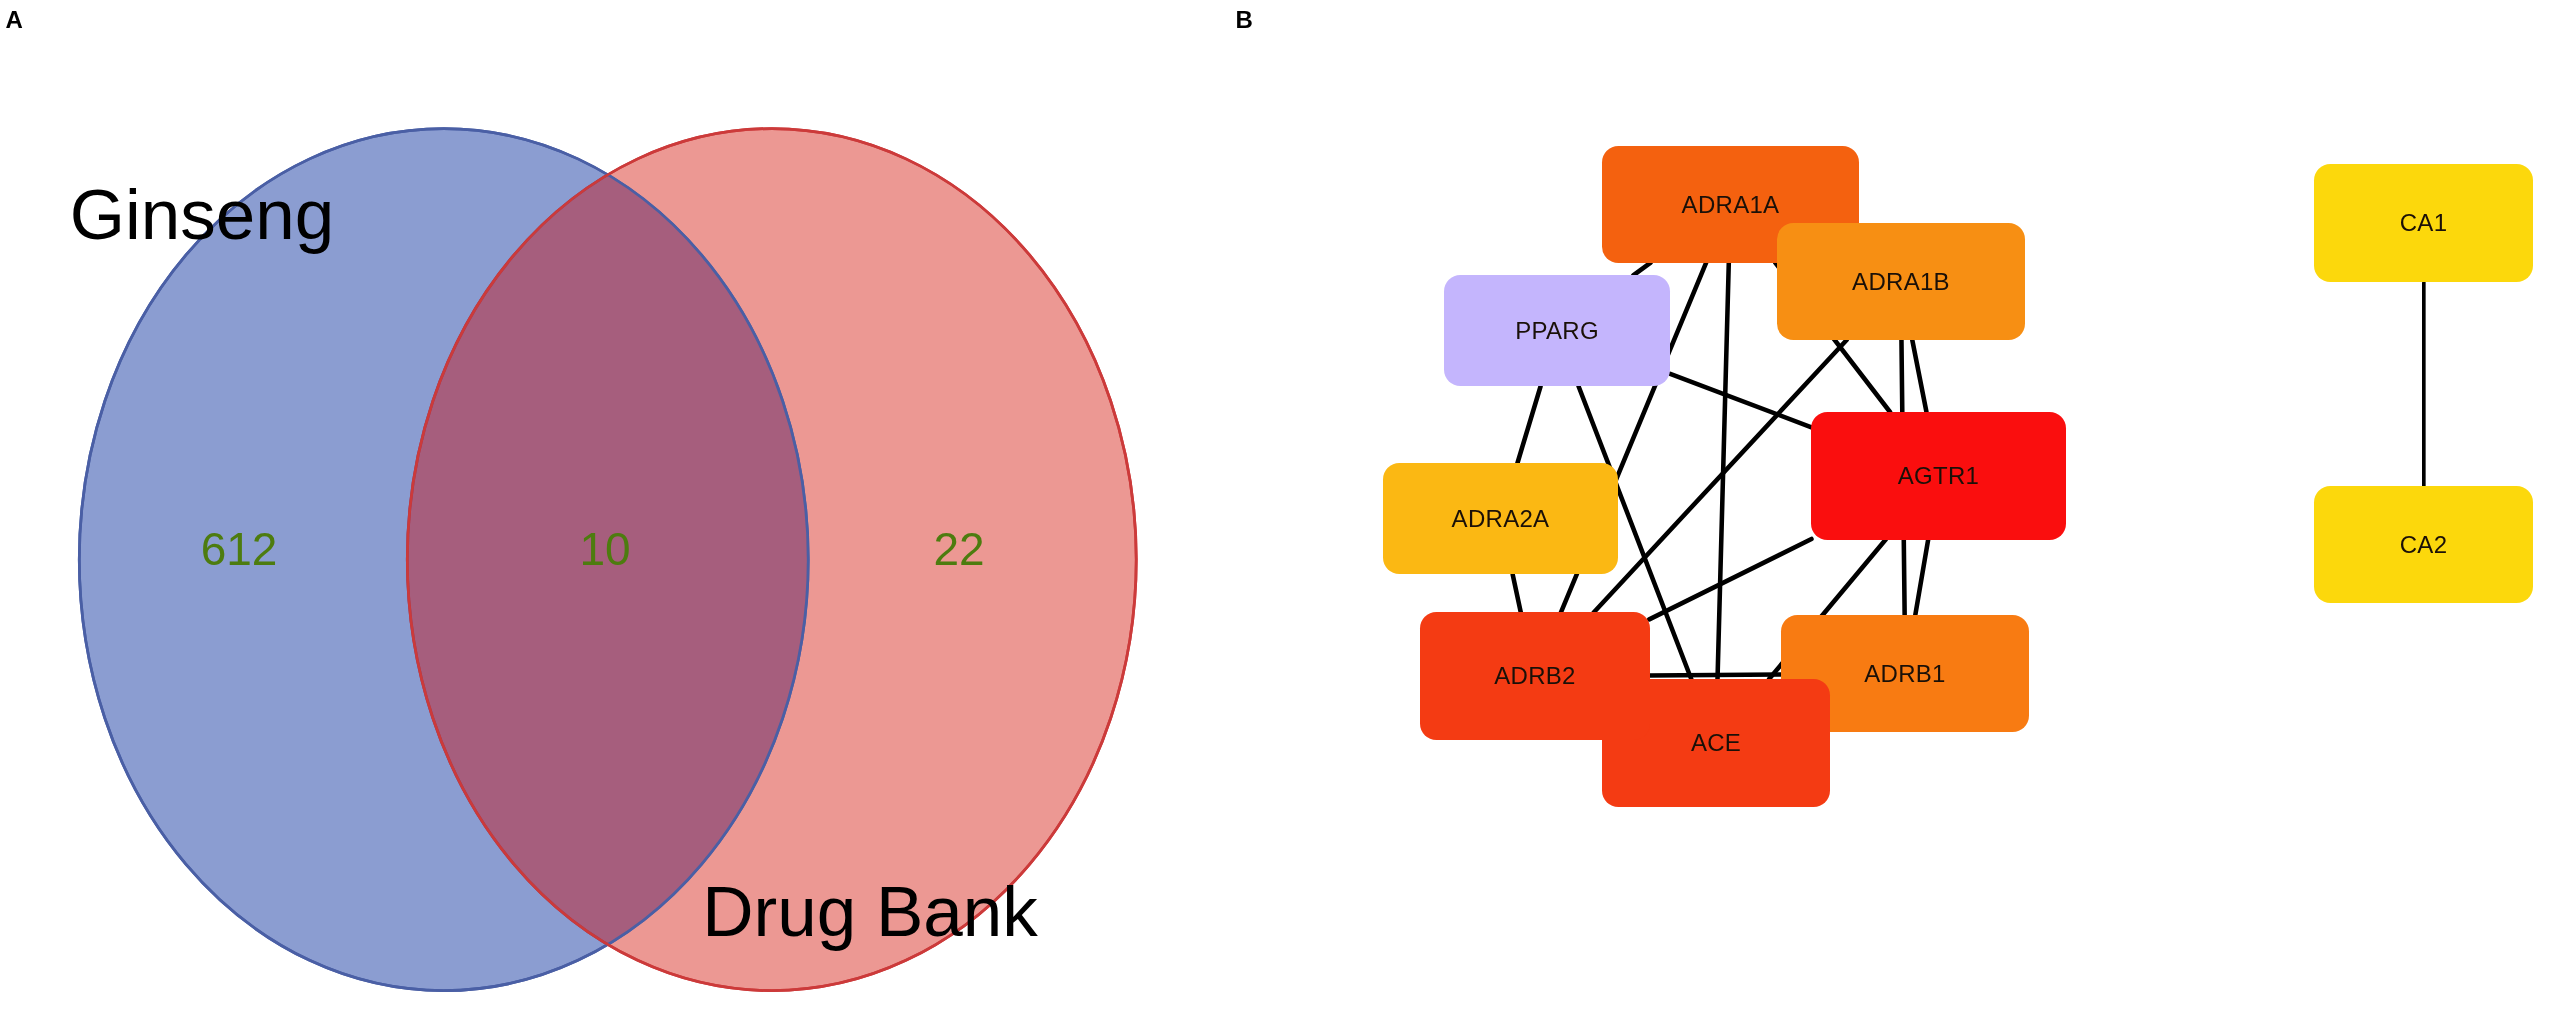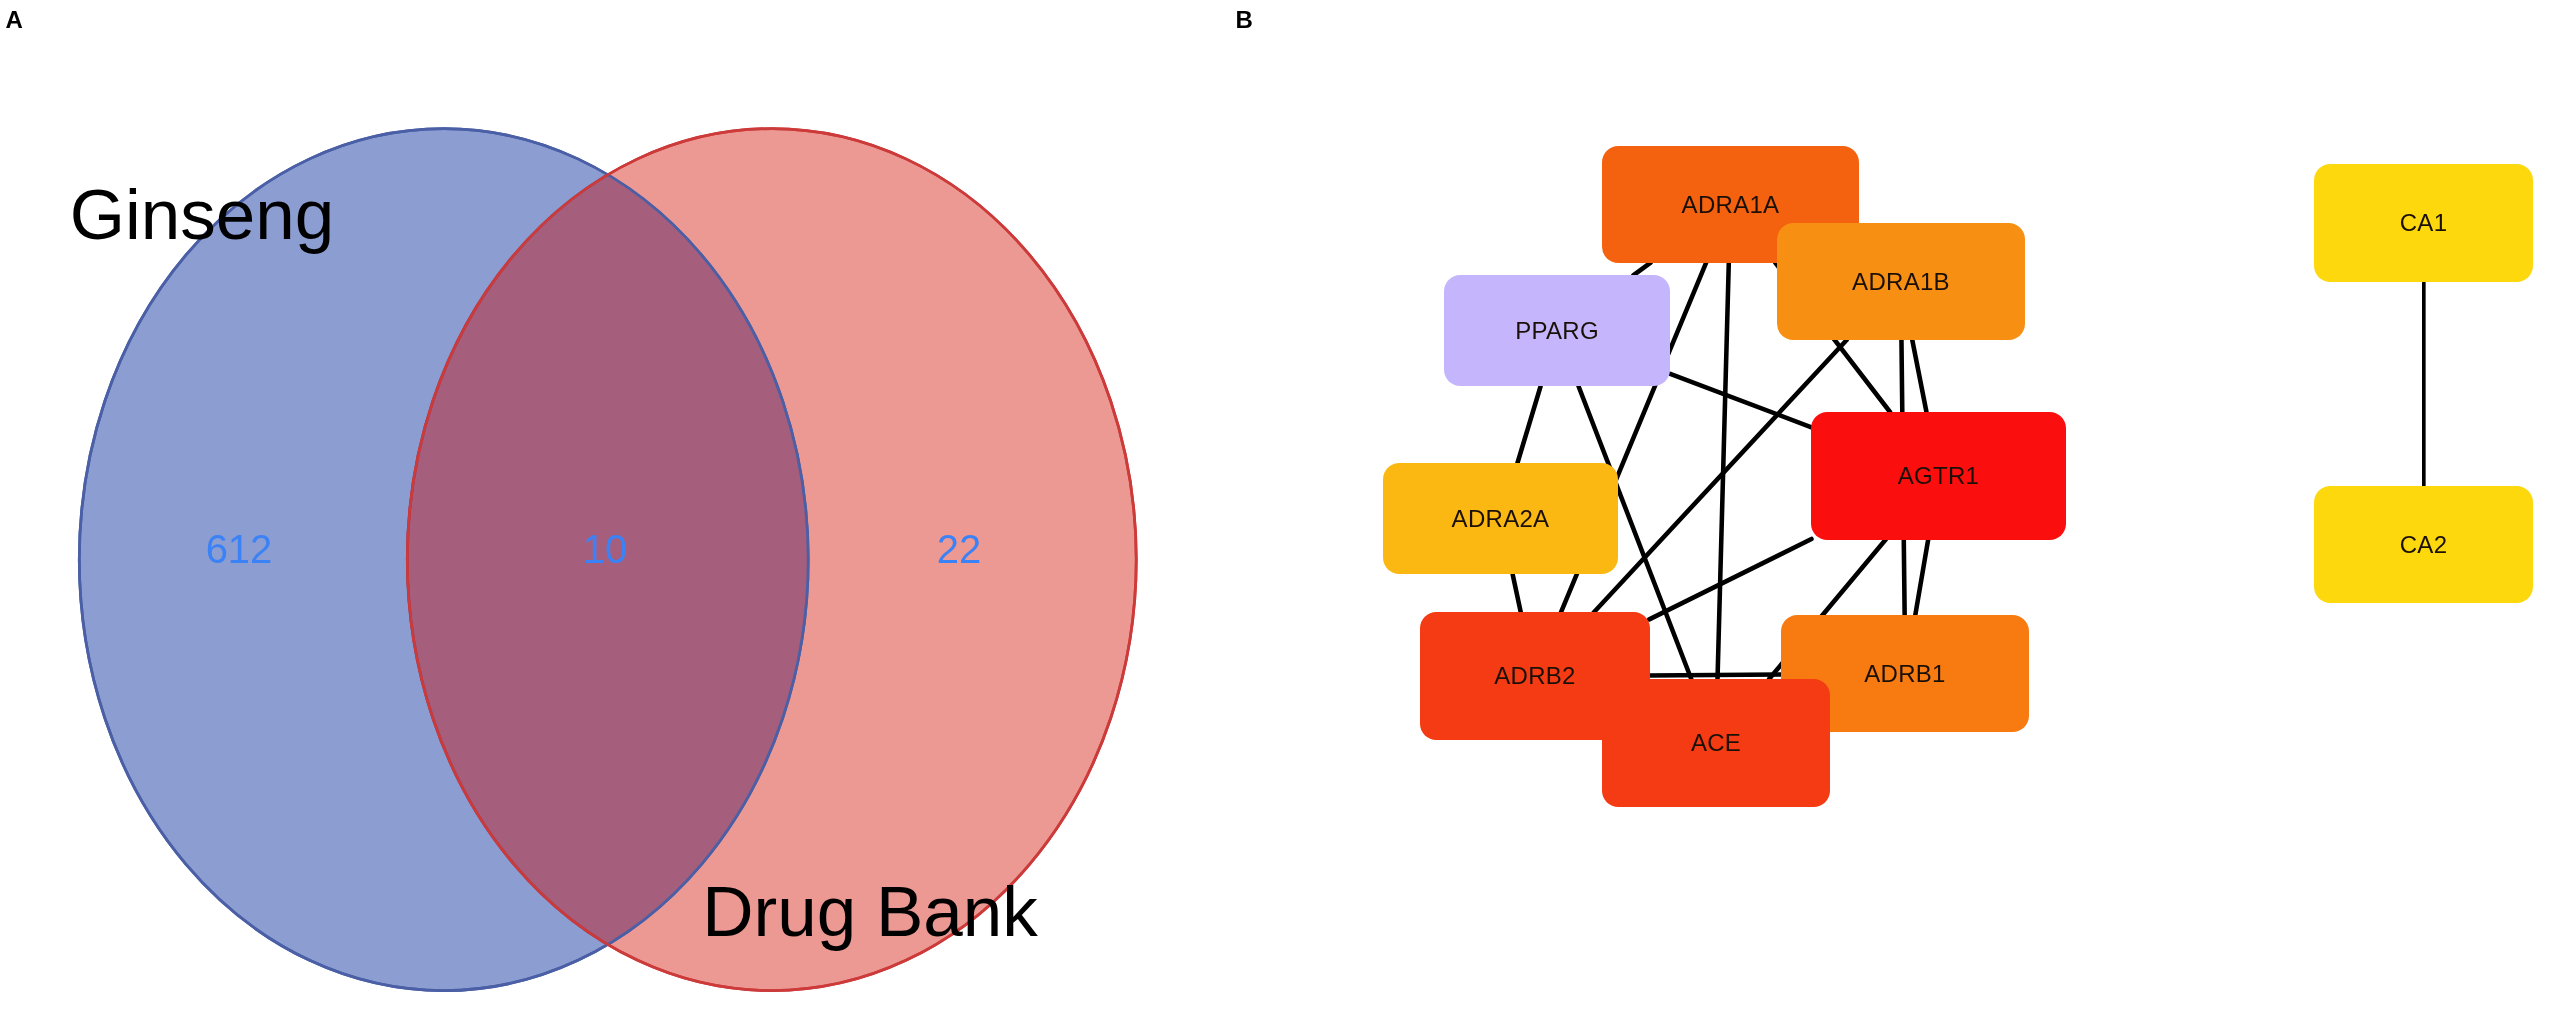--- a/index.html
+++ b/index.html
@@ -4,21 +4,21 @@
 <style>
   html,body{margin:0;padding:0;background:#ffffff;}
   body{width:2576px;height:1019px;position:relative;overflow:hidden;
        font-family:"Liberation Sans","DejaVu Sans",sans-serif;color:#000;}
   .panel-label{position:absolute;font-size:24px;font-weight:bold;letter-spacing:0.5px;}
   #panel-a-label{left:5.5px;top:5.5px;}
   #panel-b-label{left:1236px;top:5.5px;}
 
   #venn-wrap{position:absolute;left:0;top:0;width:1221px;height:1019px;}
   #venn-svg{position:absolute;left:0;top:0;}
-  .venn-count{position:absolute;font-size:40px;line-height:1;color:#3b82f6;
+  .venn-count{position:absolute;font-size:46px;line-height:1;color:#4d7c0f;
               transform:translate(-50%,-50%);white-space:nowrap;}
   .venn-set-label{position:absolute;font-size:71px;line-height:1;color:#000;
                   white-space:nowrap;transform:translate(-50%,-50%);}
 
   #network-wrap{position:absolute;left:1221px;top:0;width:1355px;height:1019px;}
   #network-svg{position:absolute;left:0;top:0;}
   .node{position:absolute;border-radius:16.4px;display:flex;align-items:center;
         justify-content:center;box-sizing:border-box;}
   .node-label{font-size:24px;color:#1a1008;white-space:nowrap;letter-spacing:0.3px;}
 </style>

